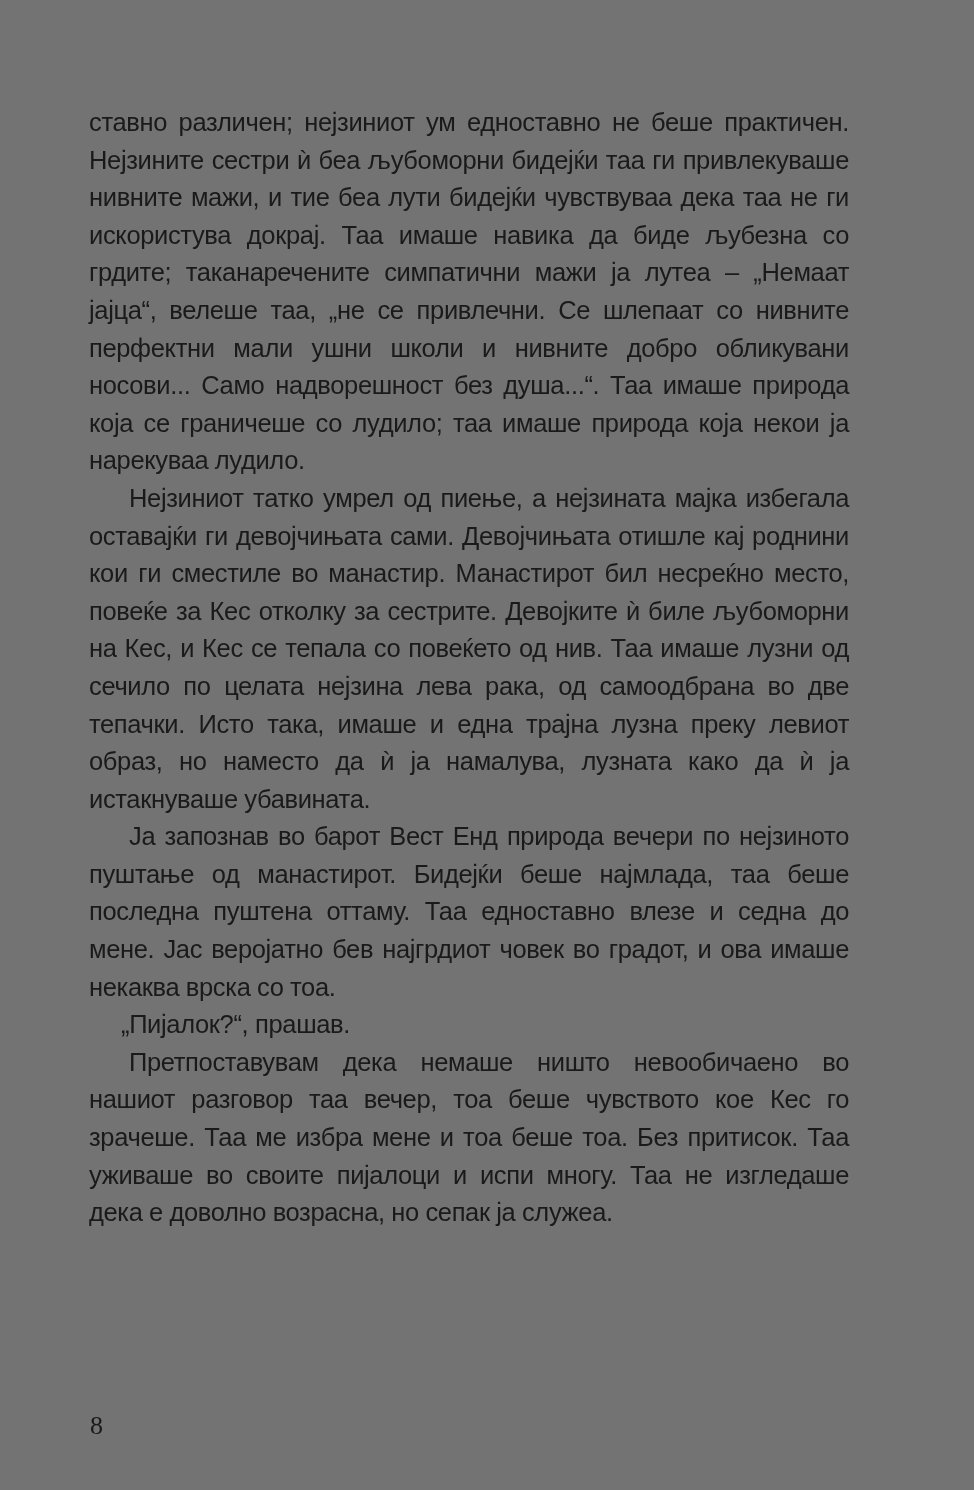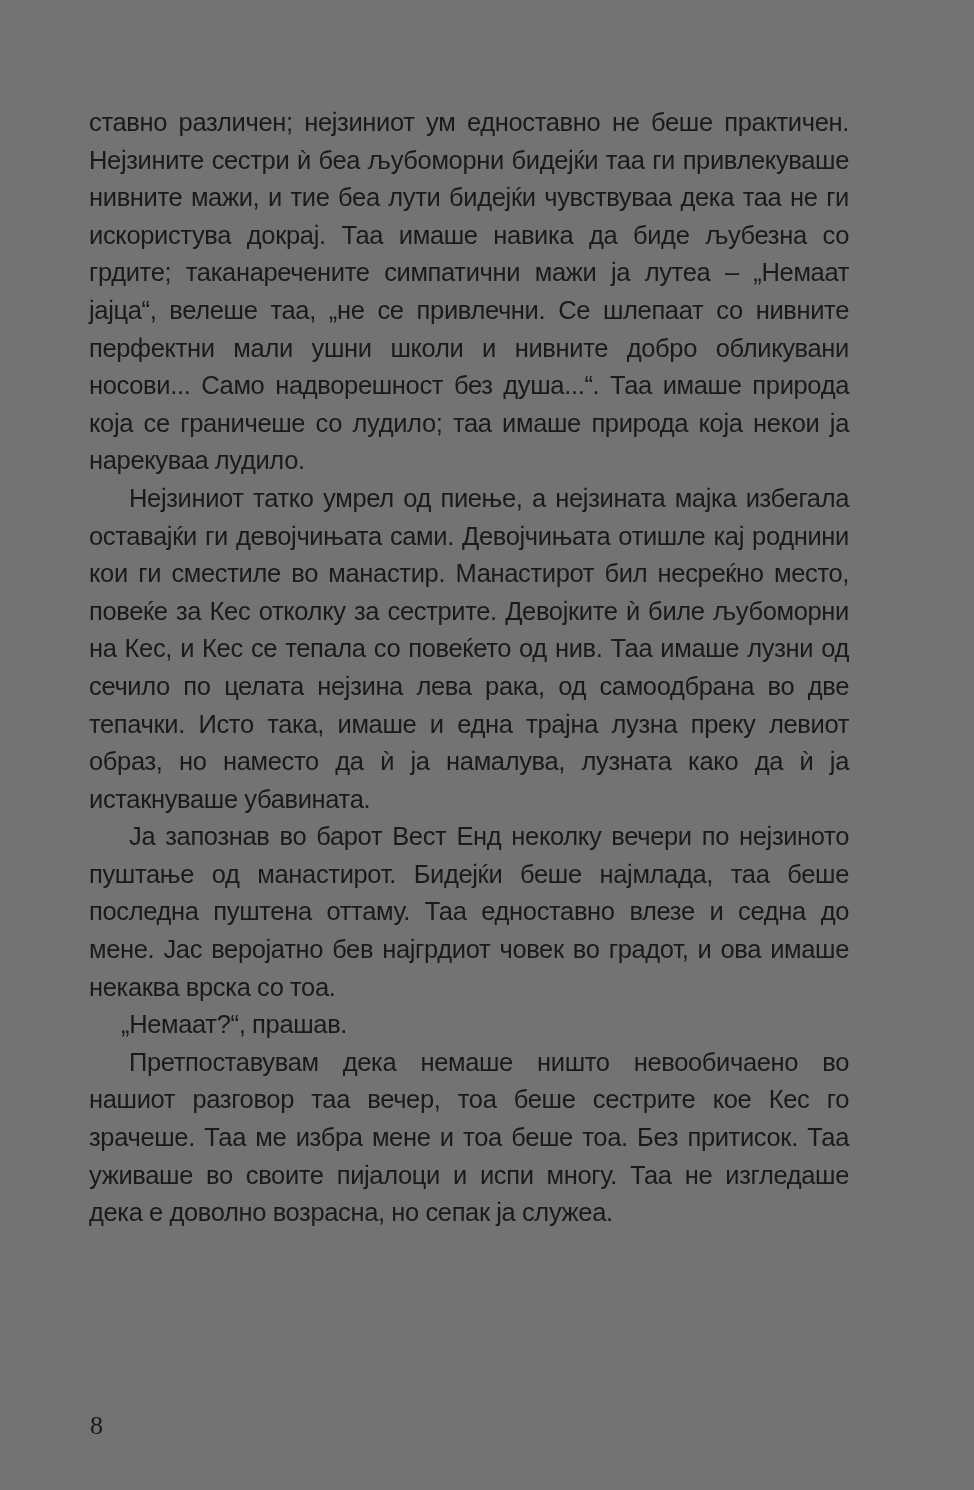--- a/index.html
+++ b/index.html
@@ -83,24 +83,24 @@
 <body>
 
 <div class="page">
 
   <div class="text-column">
 
     <p class="para no-stretch">ставно различен; нејзиниот ум едноставно не беше практичен. Нејзините сестри ѝ беа љубоморни бидејќи таа ги привлекуваше нивните мажи, и тие беа лути бидејќи чувствуваа дека таа не ги искористува докрај. Таа имаше навика да биде љубезна со грдите; таканаречените симпатични мажи ја лутеа – „Немаат јајца“, велеше таа, „не се привлечни. Се шлепаат со нивните перфектни мали ушни школи и нивните добро обликувани носови... Само надворешност без душа...“. Таа имаше природа која се граничеше со лудило; таа имаше природа која некои ја нарекуваа лудило.</p>
 
     <p class="para indent-first no-stretch">Нејзиниот татко умрел од пиење, а нејзината мајка избегала оставајќи ги девојчињата сами. Девојчињата отишле кај роднини кои ги сместиле во манастир. Манастирот бил несреќно место, повеќе за Кес отколку за сестрите. Девојките ѝ биле љубоморни на Кес, и Кес се тепала со повеќето од нив. Таа имаше лузни од сечило по целата нејзина лева рака, од самоодбрана во две тепачки. Исто така, имаше и една трајна лузна преку левиот образ, но наместо да ѝ ја намалува, лузната како да ѝ ја истакнуваше убавината.</p>
 
-    <p class="para indent-first no-stretch">Ја запознав во барот Вест Енд неколку вечери по нејзиното пуштање од манастирот. Бидејќи беше најмлада, таа беше последна пуштена оттаму. Таа едноставно влезе и седна до мене. Јас веројатно бев најгрдиот човек во градот, и ова имаше некаква врска со тоа.</p>
+    <p class="para indent-first no-stretch">Ја запознав во барот Вест Енд природа вечери по нејзиното пуштање од манастирот. Бидејќи беше најмлада, таа беше последна пуштена оттаму. Таа едноставно влезе и седна до мене. Јас веројатно бев најгрдиот човек во градот, и ова имаше некаква врска со тоа.</p>
 
-    <p class="dialog-line">„Немаат?“, прашав.</p>
+    <p class="dialog-line">„Пијалок?“, прашав.</p>
 
 
-    <p class="para indent-first no-stretch">Претпоставувам дека немаше ништо невообичаено во нашиот разговор таа вечер, тоа беше сестрите кое Кес го зрачеше. Таа ме избра мене и тоа беше тоа. Без притисок. Таа уживаше во своите пијалоци и испи многу. Таа не изгледаше дека е доволно возрасна, но сепак ја служеа.</p>
+    <p class="para indent-first no-stretch">Претпоставувам дека немаше ништо невообичаено во нашиот разговор таа вечер, тоа беше чувството кое Кес го зрачеше. Таа ме избра мене и тоа беше тоа. Без притисок. Таа уживаше во своите пијалоци и испи многу. Таа не изгледаше дека е доволно возрасна, но сепак ја служеа.</p>
 
   </div>
 
   <div class="folio">8</div>
 
 </div>
 
 </body></html>

